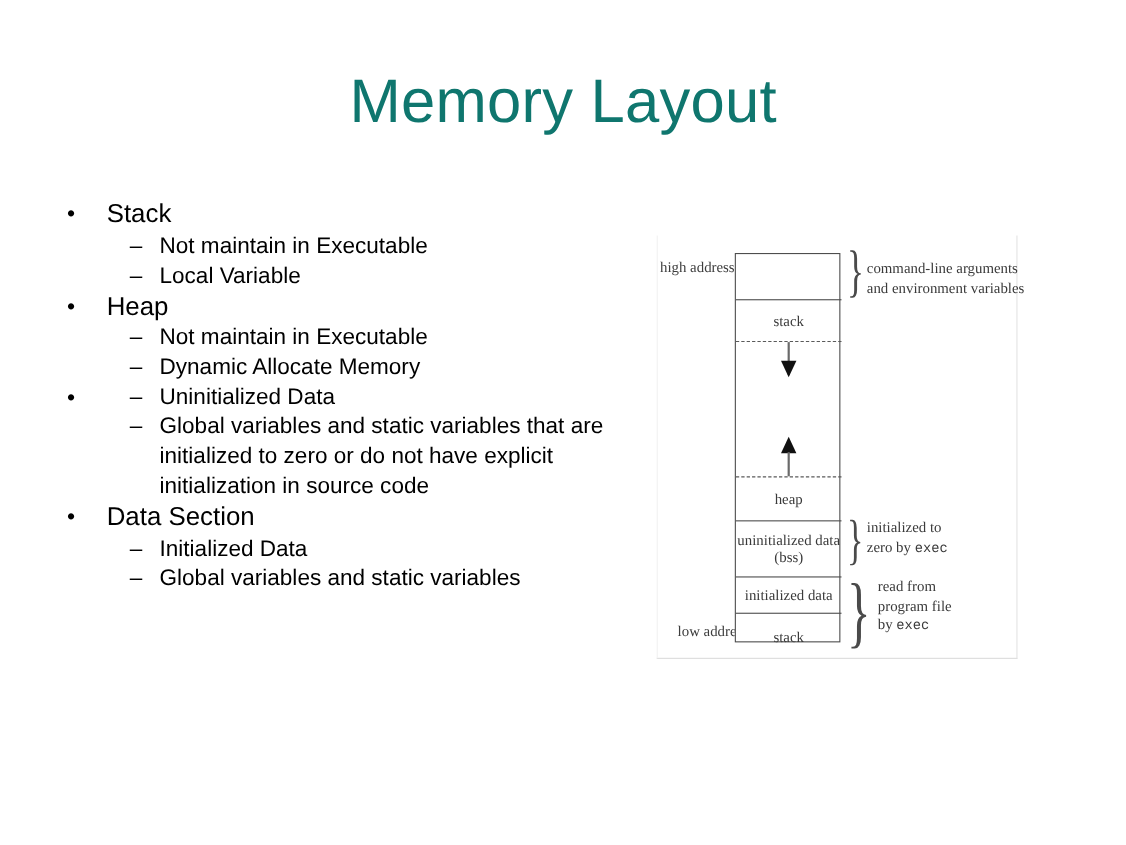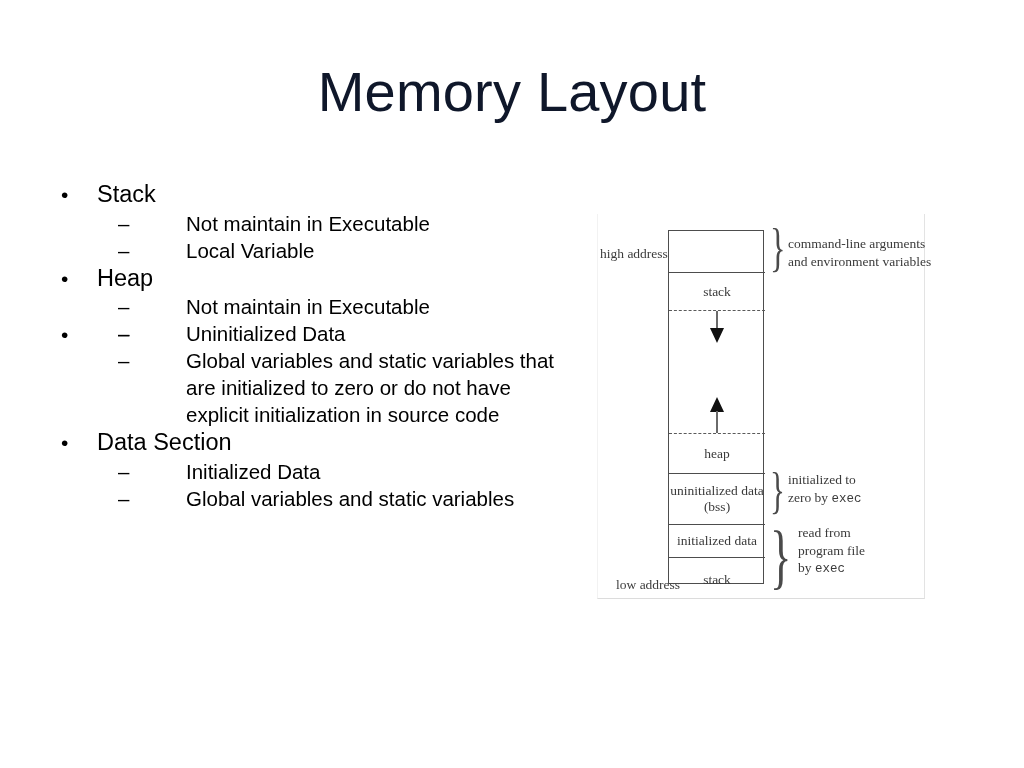--- a/index.html
+++ b/index.html
@@ -11,53 +11,53 @@
     overflow:hidden;
   }
   #slide { position:relative; width:1024px; height:768px; background:#fff; }
 
   
   #title {
     position:absolute; left:0; top:62px; width:1024px;
     text-align:center;
     font-size:56px; font-weight:400; line-height:1.08;
     letter-spacing:0.2px;
-    color:#0f172a;
+    color:#0f766e;
   }
 
   
   #body { position:absolute; left:56px; top:180px; width:520px; }
 
   .l1 { position:relative; padding-left:41px; font-size:23.5px; line-height:29.5px; margin-top:0; }
   .l1 > .marker {
     position:absolute; left:5px; top:0; width:16px;
     font-size:21px; line-height:29.5px; text-align:left;
   }
   .l2 { position:relative; padding-left:89px; font-size:20.5px; line-height:27px; }
   .l2 > .marker {
     position:absolute; left:62px; top:0; width:22px;
     font-size:20.5px; line-height:27px; text-align:left;
   }
-  .l2 .txt { display:block;margin-left:41px; }
+  .l2 .txt { display:block; }
 
   
   #figure {
     position:absolute; left:597px; top:214px;
     width:328px; height:385px;
     background:#ffffff;
     border-right:1px solid #e3e3e3;
     border-bottom:1px solid #dcdcdc;
     border-left:1px solid #f2f2f2;
     font-family:"Liberation Serif", serif;
   }
 
   
   .addr {
     position:absolute; font-size:13.5px; color:#3d3d3d;
-    font-family:"Liberation Serif", serif; white-space:nowrap;margin-top:11px;
+    font-family:"Liberation Serif", serif; white-space:nowrap;
   }
   #addr-high { left:2px; top:21px; }
   #addr-low  { left:18px; top:352px; }
 
   
   #column {
     position:absolute; left:70px; top:16px;
     width:96px; height:354px;
     border:1.4px solid #4d4d4d;
     background:#fff;
@@ -128,20 +128,21 @@
     <div class="l1">
       <span class="marker">•</span>
       <span>Heap</span>
     </div>
     <div class="l2">
       <span class="marker">–</span>
       <span class="txt">Not maintain in Executable</span>
     </div>
     <div class="l2">
       <span class="marker">–</span>
+      <span class="txt">Dynamic Allocate Memory</span>
     </div>
 
     <div class="l1">
       <span class="marker">•</span>
     </div>
     <div class="l2">
       <span class="marker">–</span>
       <span class="txt">Uninitialized Data</span>
     </div>
     <div class="l2">

